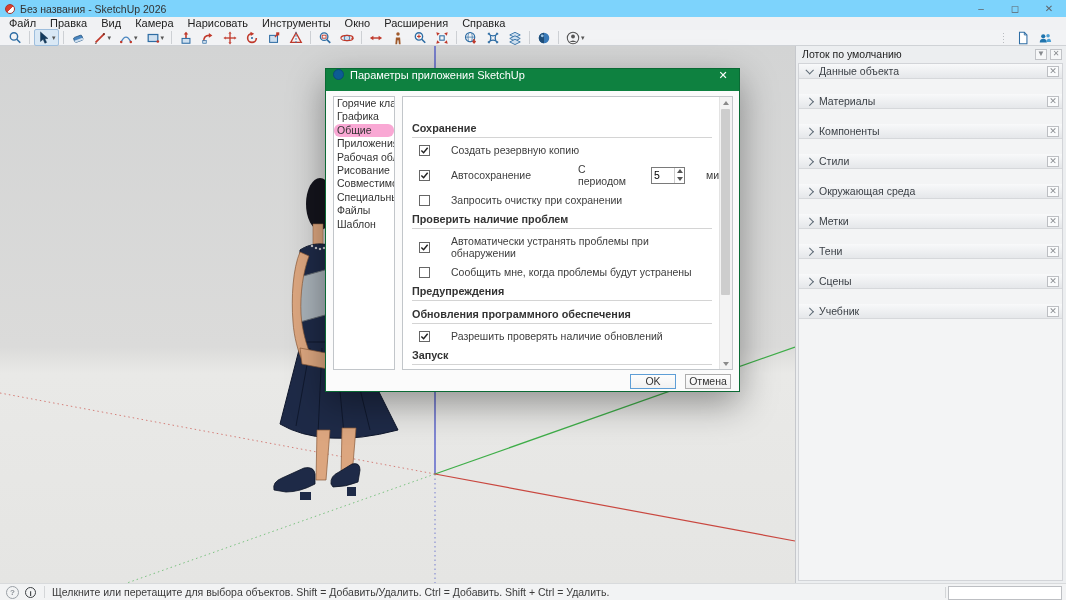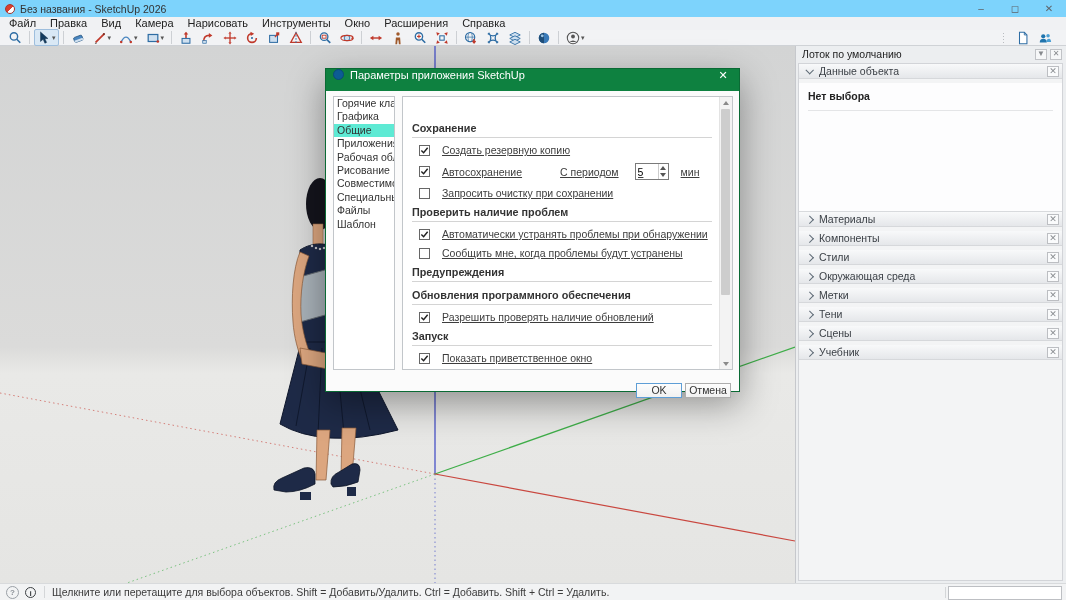--- a/index.html
+++ b/index.html
@@ -39,21 +39,21 @@
 
   
   #tray{position:absolute;left:795px;top:46px;width:271px;height:537px;background:#eceef0;
     border-left:1px solid #c6c8cc;box-sizing:border-box;}
   .tray-header{height:16px;display:flex;align-items:center;padding:0 4px 0 6px;font-weight:normal;
     font-size:10.5px;color:#222;}
   .th-ic{width:12px;height:11px;border:1px solid #c0c2c6;background:#f6f7f8;margin-left:3px;
     display:flex;align-items:center;justify-content:center;color:#86898d;font-size:8px;line-height:8px;box-sizing:border-box;}
   .tray-body{position:absolute;left:2px;right:3px;top:17px;bottom:2px;background:#f3f4f5;
     border:1px solid #d2d4d8;}
-  .tsec{height:14px;margin-bottom:4px;background:linear-gradient(#f8f9fa,#e5e7ea);
+  .tsec{height:14px;margin-bottom:15px;background:linear-gradient(#f8f9fa,#e5e7ea);
     border-bottom:1px solid #d6d8db;display:flex;align-items:center;padding:0 3px 0 7px;
     font-size:10.5px;color:#3a3f45;}
   .chev{width:5px;height:5px;border-right:1.3px solid #5f6b76;border-bottom:1.3px solid #5f6b76;
     flex:none;margin-right:7px;transform:rotate(-45deg) translateY(1px);}
   .chev.open{transform:rotate(45deg) translateY(-1px);}
   .tsec .x,.odx{margin-left:auto;width:12px;height:11px;border:1px solid #bcbec2;background:#fafbfc;
     color:#8b8e92;font-size:9px;line-height:9px;text-align:center;box-sizing:border-box;flex:none;}
   .od-content{height:129px;background:#fdfdfe;border-bottom:1px solid #d8dadd;padding:7px 9px 0 9px;box-sizing:border-box;}
   .od-status{font-weight:bold;font-size:10.5px;color:#222;}
   .od-line{border-bottom:1px solid #e4e5e7;margin-top:8px;}
@@ -71,43 +71,43 @@
 
   
   #dialog{position:absolute;left:325px;top:68px;width:415px;height:324px;background:#fbfbfb;
     border:1px solid #0a6a34;box-shadow:0 12px 34px rgba(0,0,0,.38);box-sizing:border-box;}
   .dlg-title{height:22px;color:#fff;display:flex;align-items:flex-start;padding:0 7px;font-size:11px;}
   .dlg-ico{width:9px;height:9px;border-radius:50%;background:#0c5c94;border:1px solid #0a4a77;margin-right:6px;flex:none;}
   .dlg-close{margin-left:auto;color:#fff;font-size:11px;width:18px;text-align:center;}
   .dlg-nav{position:absolute;left:7px;top:27px;width:62px;height:274px;background:#fff;
     border:1px solid #c2c6ca;font-size:10.5px;color:#333;overflow:hidden;box-sizing:border-box;}
   .dlg-nav div{padding:0 3px;line-height:13.4px;white-space:nowrap;overflow:hidden;}
-  .dlg-nav div.sel{background:#5eead4;}
+  .dlg-nav div.sel{background:#f9a8d4;border-radius:6px;}
   .dlg-content{position:absolute;left:76px;top:27px;width:331px;height:274px;background:#fff;
     border:1px solid #c2c6ca;box-sizing:border-box;font-size:10.5px;color:#3d3d3d;overflow:hidden;}
   .dlg-inner{position:absolute;left:9px;right:20px;top:18px;}
   .sec-h{font-weight:bold;font-size:10.8px;color:#333;margin-top:7px;}
   .sec-r{border-top:1px solid #d4d4d4;margin:3px 0 1px 0;}
-  .row{display:flex;align-items:center;gap:12px;margin:6px 0 7px 7px;text-decoration:underline;}
+  .row{display:flex;align-items:center;gap:21px;margin:6px 0 7px 7px;}
   .cb{width:11px;height:11px;border:1px solid #666;background:#fff;flex:none;position:relative;box-sizing:border-box;}
   .cb svg{position:absolute;left:0;top:0;width:9px;height:9px;}
   .spin{display:flex;width:34px;height:17px;border:1px solid #7a7a7a;box-sizing:border-box;margin-left:4px;background:#fff;}
   .spin input{flex:1;border:0;width:18px;font-size:10.5px;padding:0 2px;font-family:inherit;outline:none;}
   .spin .arrows{width:11px;border-left:1px solid #ccc;display:flex;flex-direction:column;}
   .spin .arrows div{flex:1;display:flex;align-items:center;justify-content:center;}
   .tri-u{width:0;height:0;border-left:3px solid transparent;border-right:3px solid transparent;border-bottom:4px solid #555;}
   .tri-d{width:0;height:0;border-left:3px solid transparent;border-right:3px solid transparent;border-top:4px solid #555;}
   .mini-btn{border:1px solid #adadad;background:linear-gradient(#fdfdfd,#f0f0f0);padding:3px 9px;
     font-size:10.5px;font-family:inherit;color:#333;margin:4px 0 2px 1px;}
   .sbar{position:absolute;right:0;top:0;bottom:0;width:12px;background:#f3f3f3;border-left:1px solid #e3e3e3;}
   .sbar .arr{position:absolute;left:0;width:11px;height:11px;background:#f3f3f3;display:flex;align-items:center;justify-content:center;}
   .sbar .thumb{position:absolute;left:1px;width:9px;top:12px;height:186px;background:#cdcdcd;border-radius:1px;}
   .tri-u.sb{border-bottom-color:#8a8a8a;}
   .tri-d.sb{border-top-color:#8a8a8a;}
-  .dlg-buttons{position:absolute;right:8px;top:305px;display:flex;gap:3px;margin-top:9px;}
+  .dlg-buttons{position:absolute;right:8px;top:305px;display:flex;gap:9px;}
   .dlg-btn{width:46px;height:15px;font-size:10.5px;font-family:inherit;color:#333;
     background:linear-gradient(#fdfdfd,#f1f1f1);border:1px solid #adadad;padding:0;line-height:13px;}
   .dlg-btn.default{border-color:#5e9ed6;}
 </style>
 </head>
 <body>
 
 <div id="app">
 
   <div id="titlebar">
@@ -431,24 +431,20 @@
     <div class="tray-header">
       <span>Лоток по умолчанию</span>
       <span class="th-ic" style="margin-left:auto;">▼</span>
       <span class="th-ic">✕</span>
     </div>
     <div class="tray-body">
       <div class="tsec">
         <span class="chev open"></span>
         <span>Данные объекта</span>
         <span class="x">✕</span>
-      </div>
-      <div class="od-content">
-        <div class="od-status">Нет выбора</div>
-        <div class="od-line"></div>
       </div>
       <div id="tray-sections">
           <div class="tsec">
             <span class="chev"></span>
             <span>Материалы</span>
             <span class="x">✕</span>
           </div>
           <div class="tsec">
             <span class="chev"></span>
             <span>Компоненты</span>

